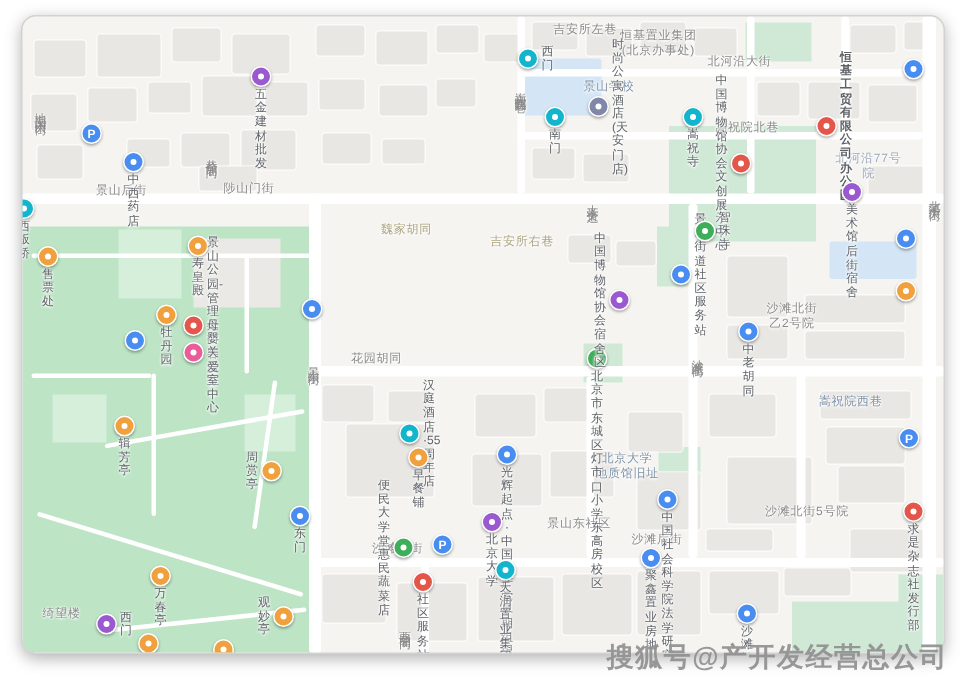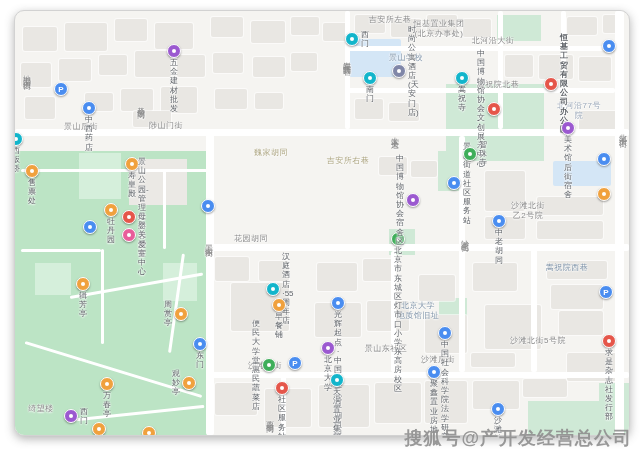--- a/index.html
+++ b/index.html
@@ -253,21 +253,21 @@
           <div class="dot"></div>
         </div>
         <div class="mlabel l">周赏亭</div>
       </div>
       <div class="marker" style="left: 92px; top: 373px;">
         <div class="pin" style="background: rgb(240, 161, 62);">
           <div class="dot"></div>
         </div>
         <div class="mlabel b">万春亭</div>
       </div>
-      <div class="marker" style="left: 174px; top: 372px;">
+      <div class="marker" style="left: 174px; top: 400px;">
         <div class="pin" style="background: rgb(240, 161, 62);">
           <div class="dot"></div>
         </div>
         <div class="mlabel l">观妙亭</div>
       </div>
       <div class="marker" style="left: 56px; top: 405px;">
         <div class="pin" style="background: rgb(155, 89, 208);">
           <div class="dot"></div>
         </div>
         <div class="mlabel r">西门</div>

